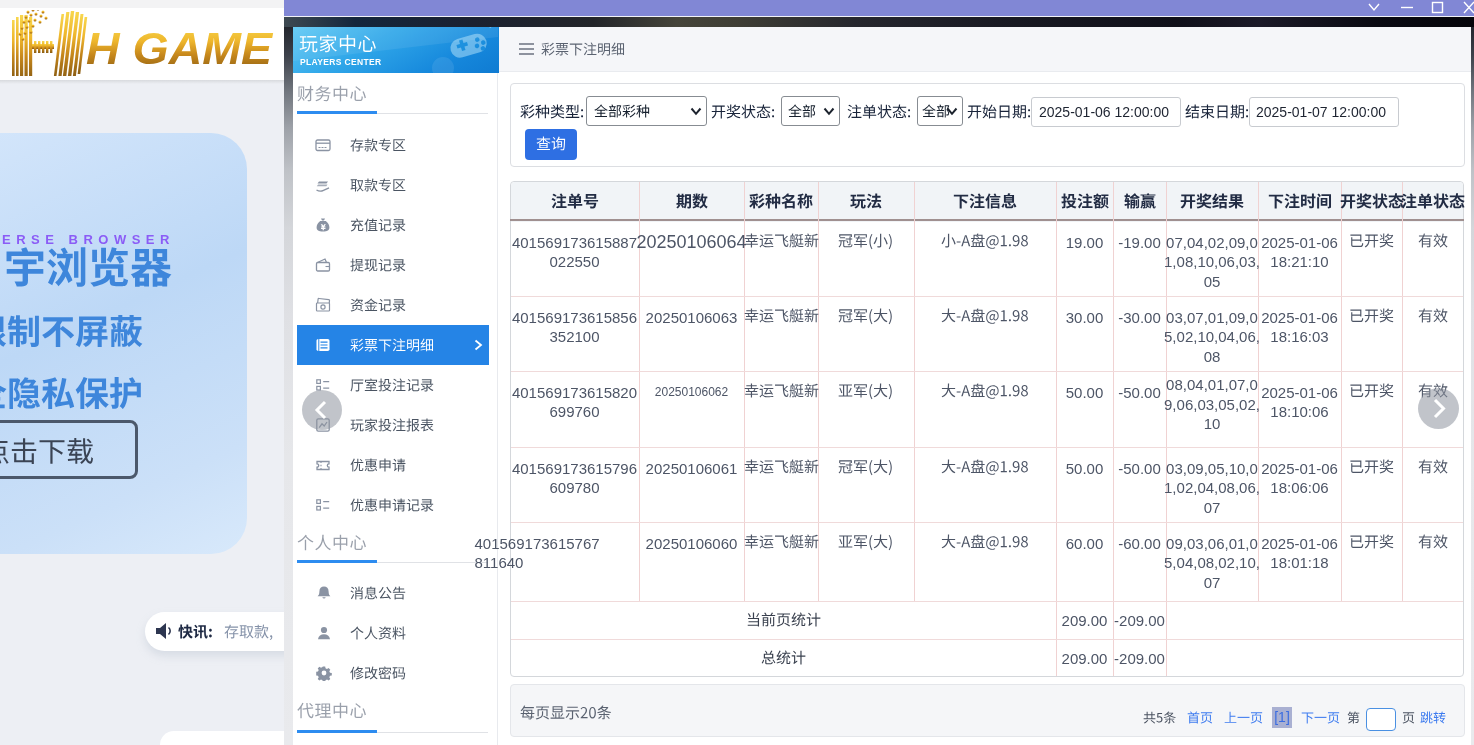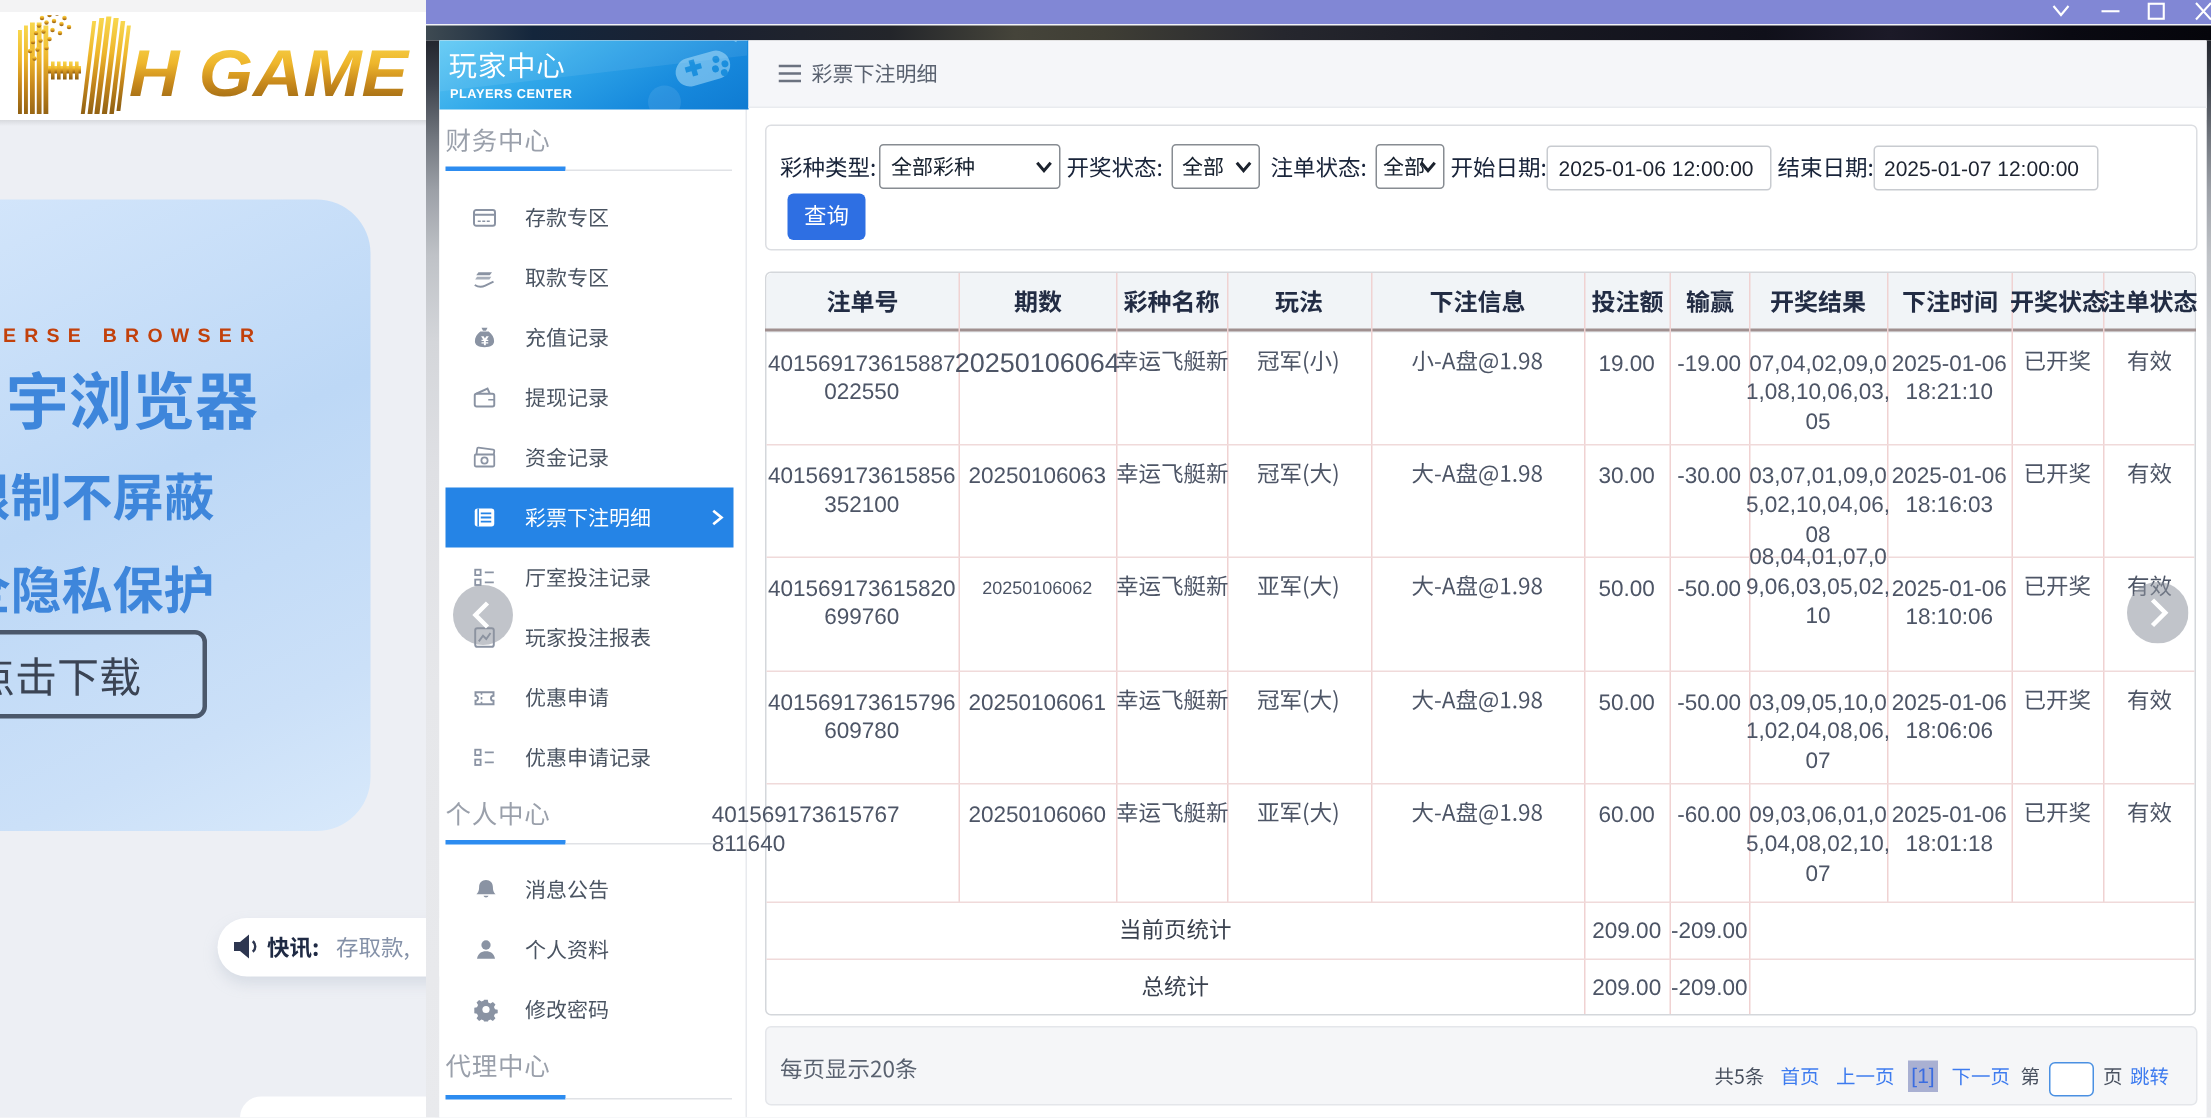--- a/index.html
+++ b/index.html
@@ -214,21 +214,21 @@
       <circle cx="21" cy="17" r="1.5"></circle>
       <circle cx="27" cy="16" r="1.5"></circle>
       <circle cx="14" cy="24" r="1.5"></circle>
       <circle cx="19" cy="23" r="1.5"></circle>
       <circle cx="25" cy="22" r="1.5"></circle>
       <circle cx="17" cy="29" r="1.5"></circle>
       <text x="80" y="54" font-family="Liberation Sans" font-weight="bold" font-style="italic" font-size="44" textLength="186" lengthAdjust="spacingAndGlyphs">H GAME</text>
     </g>
   </svg>
 <div class="abs" style="left:-44px;top:133px;width:291px;height:421px;border-radius:36px;background:linear-gradient(155deg,#d4e6fb 0%,#bdd8f6 45%,#cbe0f8 80%,#d8e9fb 100%)"></div>
-<div class="abs" style="left:2px;top:216px;font-size:13px;letter-spacing:5.5px;color:#c2410c;font-weight:bold">ERSE BROWSER</div>
+<div class="abs" style="left:2px;top:232px;font-size:13px;letter-spacing:5.5px;color:#8b5cf6;font-weight:bold">ERSE BROWSER</div>
 <svg style="position:absolute;left:4.0px;top:246.0px; overflow:visible" width="170" height="50">
     <g fill="#3e86db">
       <g transform="translate(0,36.96) scale(0.0420,-0.0420)">
         <use href="#b5b87" x="0"></use>
         <use href="#b6d4f" x="1000"></use>
         <use href="#b89c8" x="2000"></use>
         <use href="#b5668" x="3000"></use>
       </g>
     </g>
   </svg>
@@ -999,21 +999,21 @@
         <use href="#r40" x="2955"></use>
         <use href="#r31" x="3901"></use>
         <use href="#r2e" x="4456"></use>
         <use href="#r39" x="4734"></use>
         <use href="#r38" x="5289"></use>
       </g>
     </g>
   </svg>
 <div class="abs" style="left:1084.5px;top:382.5px;width:200px;margin-left:-100px;text-align:center;font-size:15px;line-height:19.5px;color:#4d5566">50.00</div>
 <div class="abs" style="left:1139.5px;top:382.5px;width:200px;margin-left:-100px;text-align:center;font-size:15px;line-height:19.5px;color:#4d5566">-50.00</div>
-<div class="abs" style="left:1212.0px;top:362px;width:200px;margin-left:-100px;text-align:center;font-size:15px;line-height:19.5px;color:#4d5566">08,04,01,07,0<br>9,06,03,05,02,<br>10</div>
+<div class="abs" style="left:1212.0px;top:375px;width:200px;margin-left:-100px;text-align:center;font-size:15px;line-height:19.5px;color:#4d5566">08,04,01,07,0<br>9,06,03,05,02,<br>10</div>
 <div class="abs" style="left:1299.5px;top:382.5px;width:200px;margin-left:-100px;text-align:center;font-size:15px;line-height:19.5px;color:#4d5566">2025-01-06<br>18:10:06</div>
 <svg style="position:absolute;left:1349.0px;top:383.3px; overflow:visible" width="47" height="18">
     <g fill="#4d5566">
       <g transform="translate(0,13.20) scale(0.0150,-0.0150)">
         <use href="#r5df2" x="0"></use>
         <use href="#r5f00" x="1000"></use>
         <use href="#r5956" x="2000"></use>
       </g>
     </g>
   </svg>

